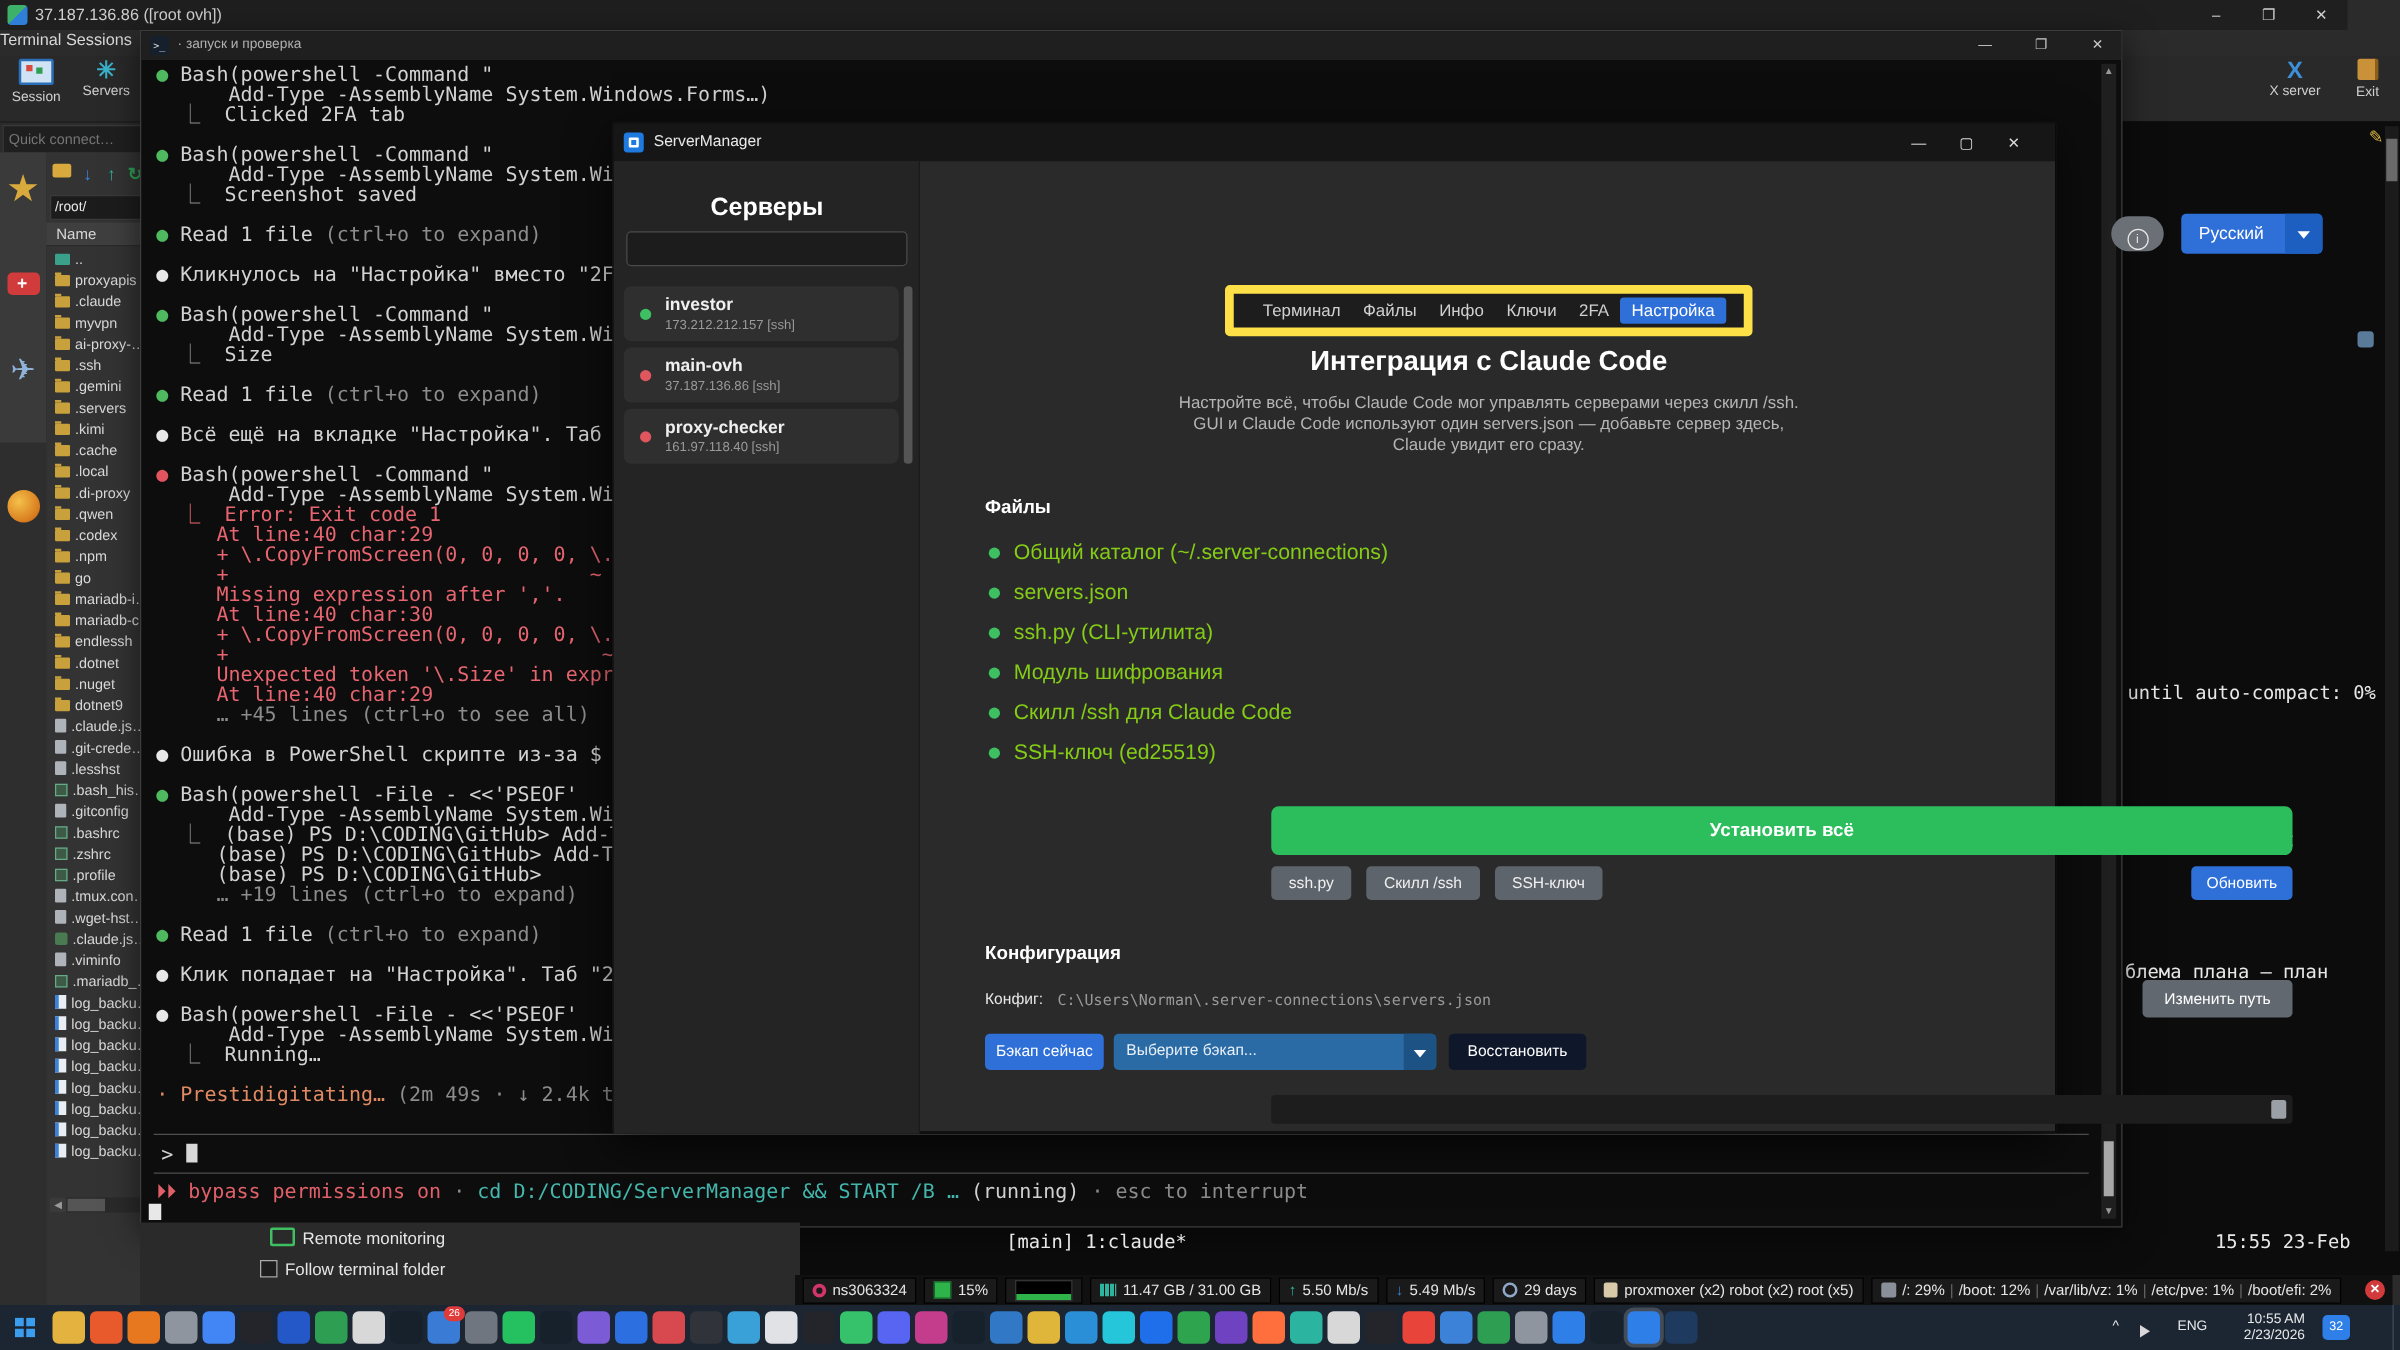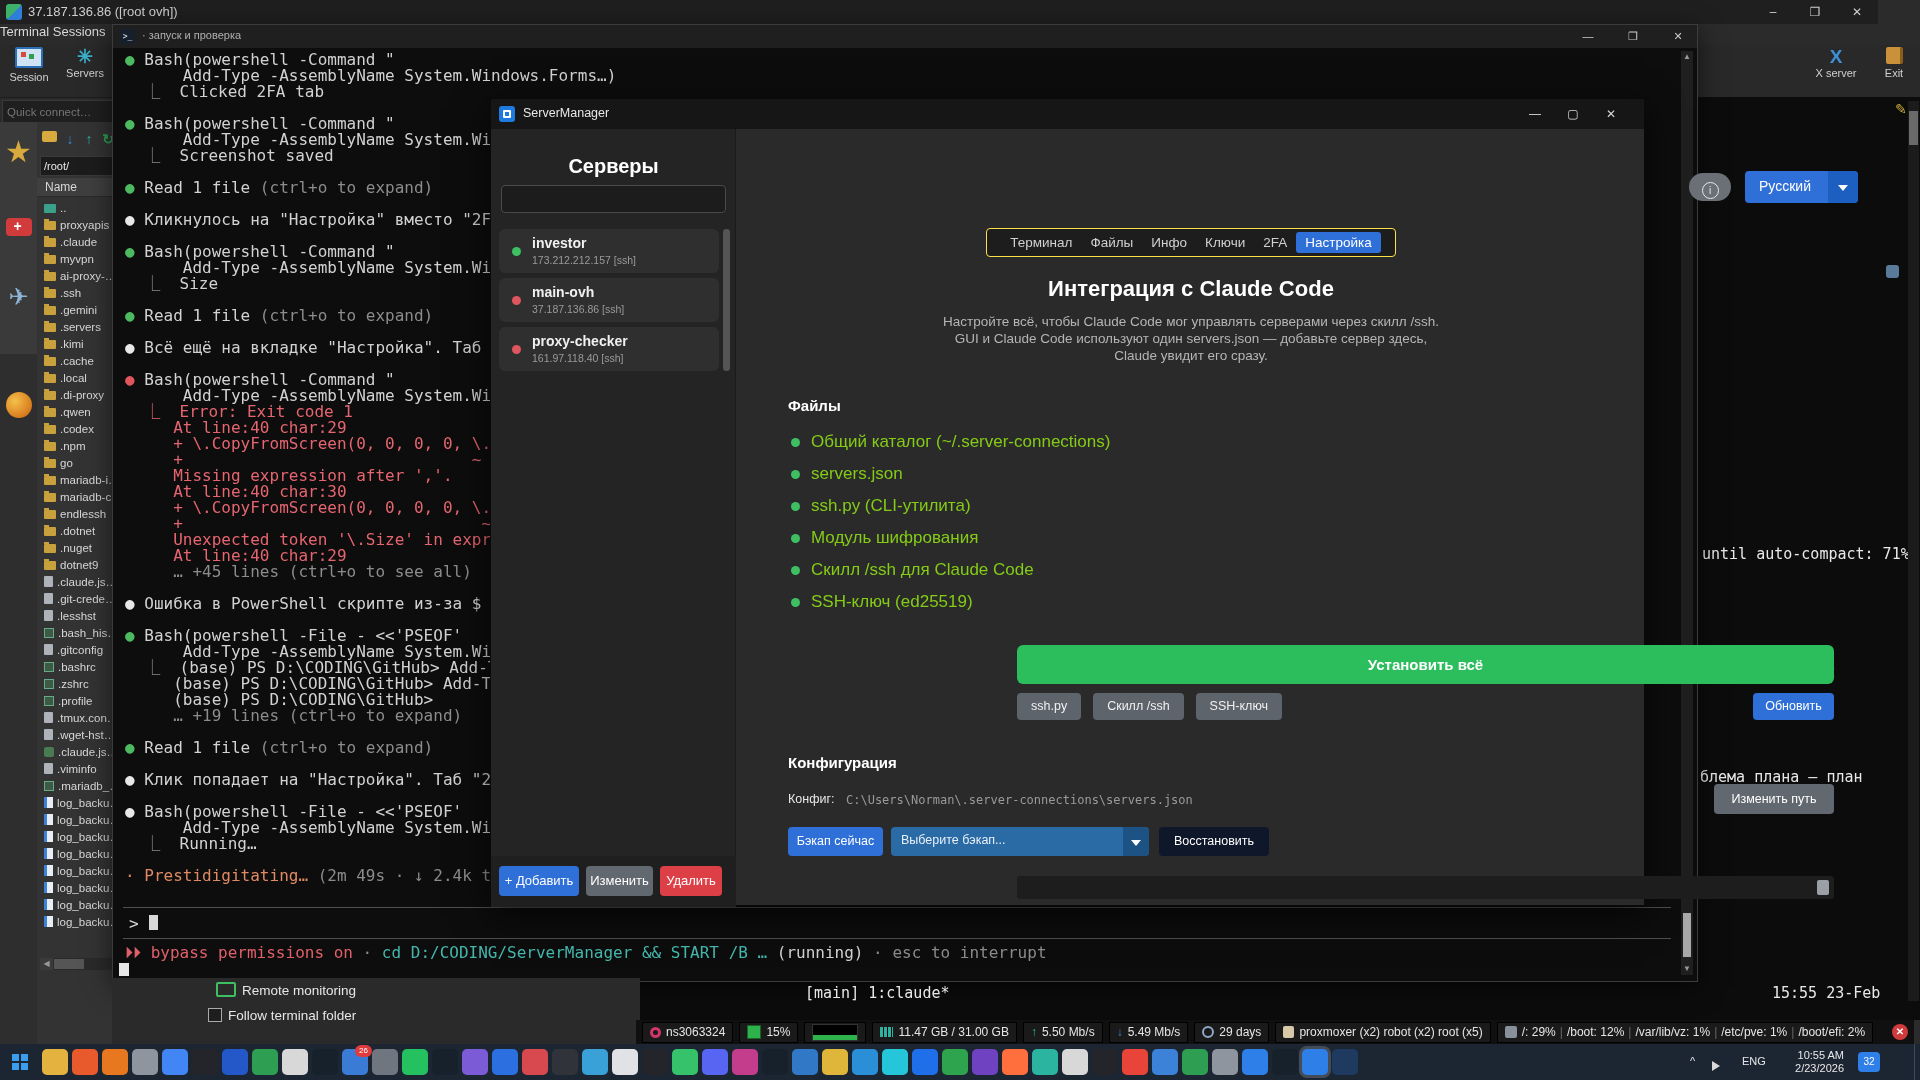--- a/index.html
+++ b/index.html
@@ -120,21 +120,21 @@
   #sm-main{left:245px;top:30px;width:910px;height:778px;}
   #sm-info-pill{left:953px;top:44px;width:42px;height:28px;background:#6b7076;border-radius:14px;color:#e8e8e8;
     text-align:center;line-height:28px;font-size:13px;}
   .info-glyph{display:inline-block;width:15px;height:15px;border:1px solid #e8e8e8;border-radius:50%;line-height:15px;font-size:10px;vertical-align:-3px;}
   #sm-lang{left:1009px;top:42px;width:113px;height:32px;background:#2e6fd8;border-radius:4px;color:#fff;font-size:14px;}
   #sm-lang-label{position:absolute;left:14px;top:7px;}
   #sm-lang-chevron{position:absolute;right:0;top:0;width:30px;height:32px;background:#1d5fc0;border-radius:0 4px 4px 0;}
   .chev{position:absolute;left:50%;top:50%;margin:-2px 0 0 -5px;width:0;height:0;
     border-left:5px solid transparent;border-right:5px solid transparent;border-top:6px solid #fff;}
   #sm-tabs-wrap{left:0;top:99px;width:910px;text-align:center;}
-  #sm-tabs{display:inline-block;background:#1d1d1d;border:1px solid #fde047;border-radius:4px;padding:3px 14px;}
+  #sm-tabs{display:inline-block;background:#1d1d1d;border:7px solid #fde047;border-radius:4px;padding:3px 14px;}
   .tab{display:inline-block;padding:3px 9px;font-size:13.5px;color:#d0d0d0;border-radius:3px;}
   .tab.active{background:#2e6fd8;color:#fff;}
   #sm-h1{left:0;top:147px;width:910px;text-align:center;font-size:22px;font-weight:bold;color:#fff;}
   #sm-desc{left:0;top:184px;width:910px;text-align:center;font-size:13.5px;color:#b5b5b5;line-height:17px;}
   #sm-status-h{left:52px;top:268px;font-size:15px;font-weight:bold;color:#fff;}
   #sm-status-list{left:55px;top:305px;}
   .stitem{position:relative;height:32px;font-size:17px;color:#84cc16;line-height:16px;padding-left:20px;}
   .stitem .dot{position:absolute;left:0;top:4px;width:9px;height:9px;border-radius:50%;background:#3dbf62;}
   #btn-install{left:281px;top:516px;width:817px;height:39px;line-height:39px;background:#2cbd5c;font-size:15px;font-weight:bold;border-radius:6px;}
   #sm-comp-buttons{left:281px;top:564px;}
@@ -301,21 +301,21 @@
       </div>
     <div id="f-hscroll" class="abs">
       <span id="f-harrow" class="abs">◀</span>
       <span id="f-hthumb" class="abs"></span>
     </div>
   </div>
 
   <div id="mx-term-bg" class="abs">
     <span class="pencil abs" style="left:1773px;top:4px">✎</span>
     <span class="mini-ic abs" style="left:1764px;top:168px"></span>
-    <div class="frag mono abs nowrap" style="left:1580px;top:448px">until auto-compact: 71%</div>
+    <div class="frag mono abs nowrap" style="left:1580px;top:448px">until auto-compact: 0%</div>
     <div class="frag mono abs nowrap" style="left:1578px;top:566px">cho "=== Latest</div>
     <div class="frag mono abs nowrap" style="left:1578px;top:671px">блема плана — план</div>
     <div id="mx-vscroll" class="abs">
       <span id="mx-vthumb" class="abs"></span>
     </div>
   </div>
 
   <div id="tmux-left" class="abs mono nowrap">[main] 1:claude*</div>
   <div id="tmux-right" class="abs mono nowrap">15:55 23-Feb</div>
 
@@ -418,25 +418,20 @@
             <div class="saddr">37.187.136.86 [ssh]</div>
           </div>
           <div class="scard">
             <span class="sdot offline"></span>
             <div class="sname">proxy-checker</div>
             <div class="saddr">161.97.118.40 [ssh]</div>
           </div>
         </div>
       <div id="sm-list-scroll" class="abs">
         <span id="sm-list-thumb" class="abs"></span>
-      </div>
-      <div id="sm-side-actions" class="abs">
-        <span id="btn-add" class="btn">+ Добавить</span>
-        <span id="btn-edit" class="btn">Изменить</span>
-        <span id="btn-del" class="btn">Удалить</span>
       </div>
     </div>
 
     <div id="sm-main" class="abs">
       <div id="sm-info-pill" class="abs"><span class="info-glyph">i</span></div>
       <div id="sm-lang" class="abs">
         <span id="sm-lang-label">Русский</span>
         <span id="sm-lang-chevron">
             <span class="chev"></span>
           </span>

